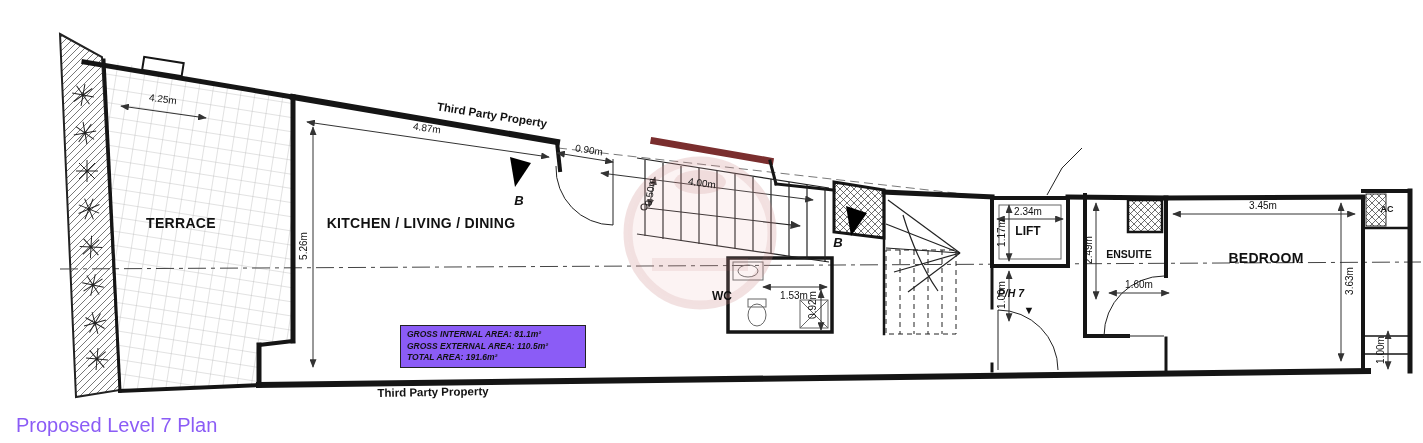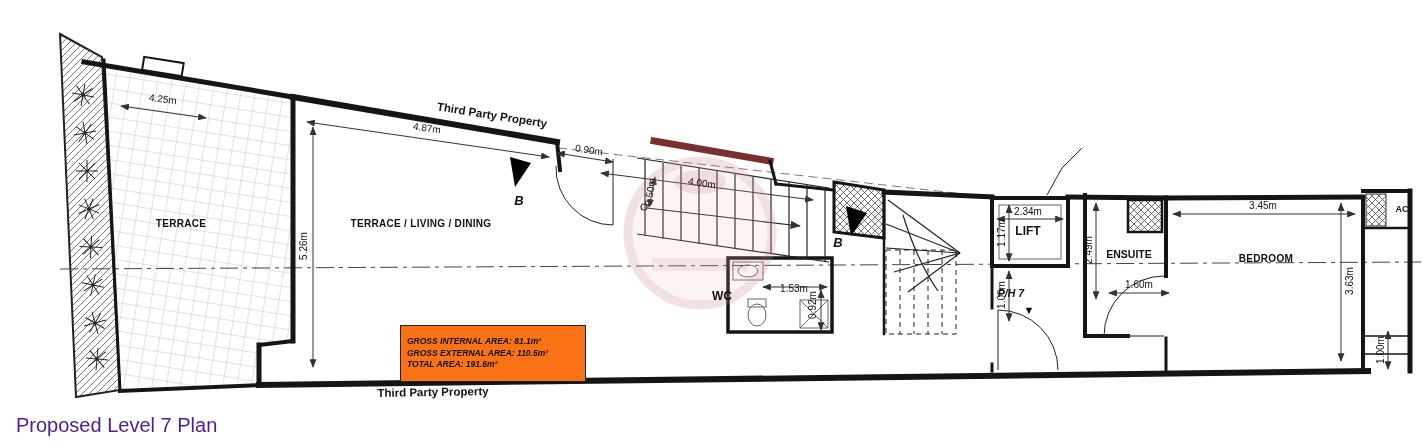--- a/index.html
+++ b/index.html
@@ -1,28 +1,28 @@
 <!DOCTYPE html>
 <html><head>
 <meta charset="utf-8">
 <style>
   html,body{margin:0;padding:0;background:#fff;}
   body{width:1423px;height:443px;font-family:"Liberation Sans",sans-serif;}
   .stage{position:relative;width:1423px;height:443px;overflow:hidden;background:#fff;}
   .stage svg{position:absolute;left:0;top:0;}
   .lbl{position:absolute;white-space:nowrap;color:#111;font-size:10px;transform:translate(-50%,-50%);}
-  .room{font-weight:bold;font-size:10px;letter-spacing:.3px;}
+  .room{font-weight:bold;font-size:14px;letter-spacing:.3px;}
   .small{font-size:12px;font-weight:bold;}
   .tpp{font-weight:bold;font-size:11.5px;}
   .sec{font-weight:bold;font-style:italic;font-size:13px;}
   .ph{font-weight:bold;font-style:italic;font-size:10.5px;}
   .note{position:absolute;white-space:nowrap;font-size:11px;color:#111;}
-  .areabox{position:absolute;left:400px;top:325px;width:172px;border:1px solid #222;background:#f97316;
-           padding:10px 6px;font-size:8.5px;font-weight:bold;font-style:italic;line-height:11.5px;color:#111;}
-  .title{position:absolute;left:16px;top:414px;font-size:20px;color:#4c1d95;}
+  .areabox{position:absolute;left:400px;top:325px;width:172px;border:1px solid #222;background:#8b5cf6;
+           padding:3px 6px;font-size:8.5px;font-weight:bold;font-style:italic;line-height:11.5px;color:#111;}
+  .title{position:absolute;left:16px;top:414px;font-size:20px;color:#8b5cf6;}
   .arrow-glyph{font-size:11px;line-height:11px;}
 </style>
 </head>
 <body>
 
 <div class="stage">
 
 <svg width="1423" height="443" viewBox="0 0 1423 443" xmlns="http://www.w3.org/2000/svg">
   <defs>
     <pattern id="tiles" width="14" height="14" patternUnits="userSpaceOnUse" patternTransform="rotate(9)">
@@ -188,40 +188,40 @@
     <circle cx="700" cy="233" r="72" fill="none" stroke="#cf8d8d" stroke-width="9" opacity="0.85"></circle>
     <ellipse cx="700" cy="182" rx="26" ry="12" fill="#cf8d8d"></ellipse>
     <rect x="652" y="258" width="96" height="13" fill="#cf8d8d" opacity="0.7"></rect>
   </g>
 </svg>
 
 <div class="lbl tpp" style="left:492px;top:115px;transform:translate(-50%,-50%) rotate(9deg);">Third Party Property</div>
 <div class="lbl tpp" style="left:433px;top:392px;transform:translate(-50%,-50%) rotate(-1deg);">Third Party Property</div>
 
 <div class="lbl room" style="left:181px;top:223px;">TERRACE</div>
-<div class="lbl room" style="left:421px;top:223px;">TERRACE / LIVING / DINING</div>
+<div class="lbl room" style="left:421px;top:223px;">KITCHEN / LIVING / DINING</div>
 <div class="lbl small" style="left:722px;top:296px;">WC</div>
 <div class="lbl small" style="left:1028px;top:231px;">LIFT</div>
 <div class="lbl ph" style="left:1011px;top:293px;">P/H 7</div>
 <div class="lbl arrow-glyph" style="left:1029px;top:310px;">▼</div>
 <div class="lbl small" style="left:1129px;top:254px;font-size:10.5px;">ENSUITE</div>
 <div class="lbl room" style="left:1266px;top:258px;">BEDROOM</div>
-<div class="lbl small" style="left:1387px;top:209px;font-size:9px;margin-left:15px;">AC</div>
+<div class="lbl small" style="left:1387px;top:209px;font-size:9px;">AC</div>
 
 
 <div class="lbl sec" style="left:519px;top:200px;">B</div>
 <div class="lbl sec" style="left:838px;top:242px;">B</div>
 
 <div class="lbl" style="left:163px;top:99px;transform:translate(-50%,-50%) rotate(7deg);">4.25m</div>
 <div class="lbl" style="left:427px;top:128px;transform:translate(-50%,-50%) rotate(8deg);">4.87m</div>
 <div class="lbl" style="left:589px;top:150px;transform:translate(-50%,-50%) rotate(9deg);">0.90m</div>
 <div class="lbl" style="left:702px;top:183px;transform:translate(-50%,-50%) rotate(8deg);">4.00m</div>
 <div class="lbl" style="left:650px;top:192px;transform:translate(-50%,-50%) rotate(-82deg);">0.50m</div>
 <div class="lbl" style="left:303px;top:246px;transform:translate(-50%,-50%) rotate(-90deg);">5.26m</div>
-<div class="lbl" style="left:794px;top:288px;">1.53m</div>
+<div class="lbl" style="left:794px;top:295px;">1.53m</div>
 <div class="lbl" style="left:812px;top:305px;transform:translate(-50%,-50%) rotate(-90deg);">0.92m</div>
 <div class="lbl" style="left:1028px;top:211px;">2.34m</div>
 <div class="lbl" style="left:1001px;top:233px;transform:translate(-50%,-50%) rotate(-90deg);">1.17m</div>
 <div class="lbl" style="left:1001px;top:295px;transform:translate(-50%,-50%) rotate(-90deg);">1.00m</div>
 <div class="lbl" style="left:1088px;top:250px;transform:translate(-50%,-50%) rotate(-90deg);">2.49m</div>
 <div class="lbl" style="left:1139px;top:284px;">1.60m</div>
 <div class="lbl" style="left:1263px;top:205px;">3.45m</div>
 <div class="lbl" style="left:1349px;top:281px;transform:translate(-50%,-50%) rotate(-90deg);">3.63m</div>
 <div class="lbl" style="left:1380px;top:350px;transform:translate(-50%,-50%) rotate(-90deg);">1.00m</div>
 

